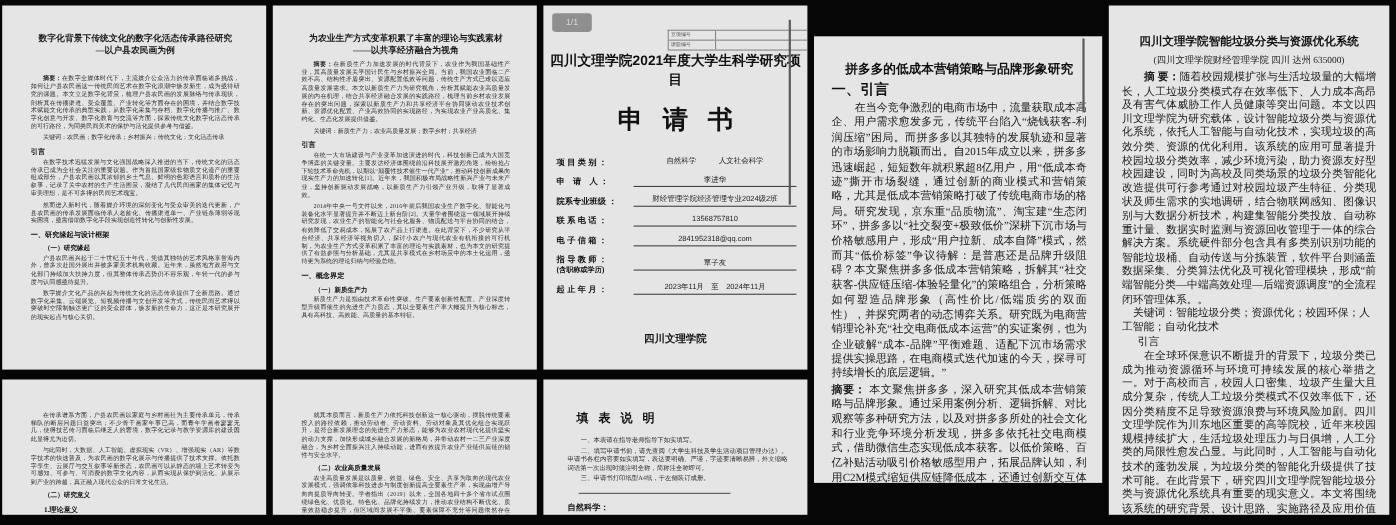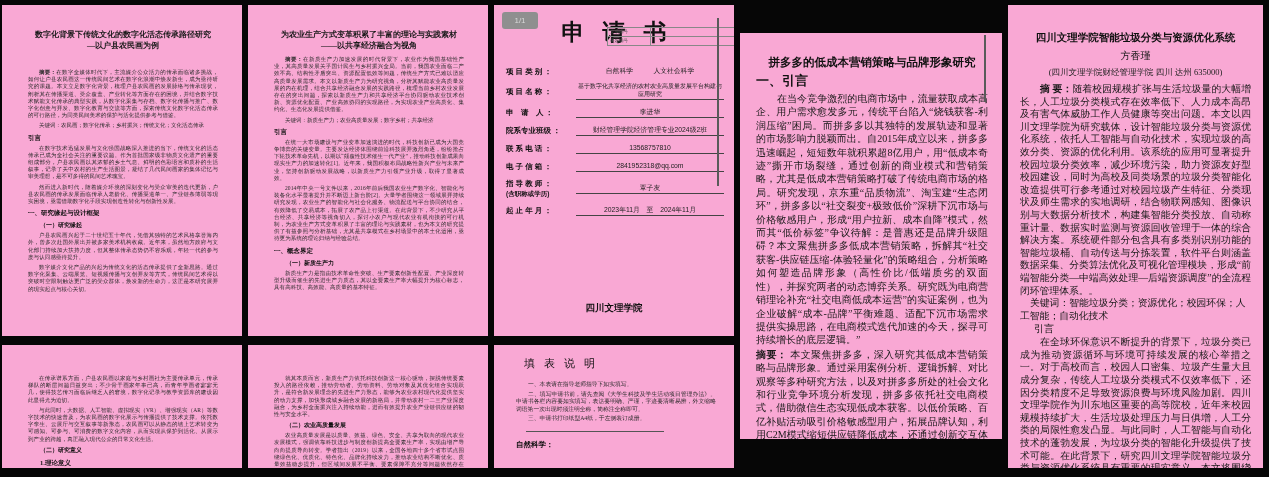--- a/index.html
+++ b/index.html
@@ -1,19 +1,19 @@
 <!DOCTYPE html>
 <html><head>
 <meta charset="utf-8">
 <style>
   html,body{margin:0;padding:0;}
   body{width:1269px;height:477px;background:#000;position:relative;overflow:hidden;
        font-family:"Liberation Sans",sans-serif;}
   .stage{position:absolute;left:0;top:0;width:1269px;height:477px;background:#060606;}
-  .page{position:absolute;background:#f9a8d4;overflow:hidden;box-sizing:border-box;}
+  .page{position:absolute;background:#e5e5e5;overflow:hidden;box-sizing:border-box;}
   
   .doc-sm{padding:24px 24px 0 26px;font-family:"Liberation Serif",serif;}
   .title-sm{font-size:8px;font-weight:bold;text-align:center;color:#1a1a1a;line-height:11px;margin:0;}
   .t-tiny{font-size:5.5px;line-height:7.2px;color:#2b2b2b;text-align:justify;margin:0 0 3px 0;
           text-indent:11px;letter-spacing:.1px;}
   .t-tiny .lbl{font-weight:bold;}
   .h-tiny{font-size:6.5px;font-weight:bold;color:#111;margin:4px 0 2px 0;}
   .h-tiny2{font-size:6px;font-weight:bold;color:#111;margin:3px 0 2px 12px;}
   .kw{font-size:5.5px;line-height:7.2px;color:#2b2b2b;margin:1px 0 4px 0;text-indent:11px;}
   
@@ -32,21 +32,21 @@
   .fields{margin:18px 10px 0 12px;}
   .frow{display:flex;align-items:center;margin-bottom:7px;}
   .flabel{width:70px;font-size:7.5px;font-weight:bold;color:#111;line-height:9px;flex:none;}
   .fsub{font-size:6.5px;font-weight:bold;color:#111;margin-top:1px;}
   .fvalue{flex:1;border-bottom:1px solid #444;text-align:center;font-size:6.8px;color:#222;
           line-height:9px;padding-bottom:1px;min-height:9px;}
   .fvalue.noline{border-bottom:none;}
   .fvalue.twoline{font-size:6px;line-height:7.5px;}
   .form-footer{position:absolute;left:0;right:0;top:287px;text-align:center;
                font-size:9.5px;font-weight:bold;color:#111;}
-  .fill-head{margin:11px 0 10px 30px;font-size:11px;font-weight:normal;letter-spacing:9px;color:#111;}
+  .fill-head{margin:28px 0 10px 30px;font-size:11px;font-weight:bold;letter-spacing:9px;color:#111;}
   .fill-item{font-size:5.8px;line-height:7.6px;color:#2b2b2b;text-align:justify;
              margin:0 18px 2px 22px;text-indent:12px;font-family:"Liberation Serif",serif;}
   .fill-rule{margin:8px auto 8px 32px;width:138px;border-top:1px solid #555;height:0;}
   .promise-h{margin:2px 0 3px 22px;font-size:7.5px;font-weight:bold;color:#111;}
   
   .doc-lg{padding:22px 14px 0 16px;font-family:"Liberation Serif",serif;}
   .title-lg{font-size:11.5px;font-weight:bold;text-align:center;color:#111;margin:0 0 2px 0;}
   .h-lg{font-size:13px;font-weight:bold;color:#111;margin:2px 0 2px 0;}
   .body-lg{font-size:10px;line-height:13.4px;color:#181818;text-align:justify;margin:0 0 1px 0;
            text-indent:21px;}
@@ -116,29 +116,26 @@
     <div class="corner-table">
       <div class="corner-row">
         <div class="corner-label">立项编号</div>
         <div class="corner-val"></div>
       </div>
       <div class="corner-row">
         <div class="corner-label">课题编号</div>
         <div class="corner-val"></div>
       </div>
     </div>
+    <p class="form-title">四川文理学院2021年度大学生科学研究项目</p>
     <p class="form-sub">申请书</p>
     <div class="fields">
       <div class="frow">
         <div class="flabel">项 目 类 别 ：</div>
         <div class="fvalue noline">自然科学　　　人文社会科学</div>
-      </div>
-      <div class="frow">
-        <div class="flabel">项 目 名 称 ：</div>
-        <div class="fvalue twoline">基于数字化共享经济的农村农业高质量发展平台构建与应用研究</div>
       </div>
       <div class="frow">
         <div class="flabel">申　请　人 ：</div>
         <div class="fvalue">李进华</div>
       </div>
       <div class="frow">
         <div class="flabel">院系专业班级 ：</div>
         <div class="fvalue">财经管理学院经济管理专业2024级2班</div>
       </div>
       <div class="frow">
@@ -178,21 +175,20 @@
   <div class="page doc-lg" style="left:740px;top:5px;width:262px;height:406px;margin-top:28px;">
     <p class="title-lg">拼多多的低成本营销策略与品牌形象研究</p>
     <p class="h-lg">一、引言</p>
     <p class="body-lg">在当今竞争激烈的电商市场中，流量获取成本高企、用户需求愈发多元，传统平台陷入“烧钱获客-利润压缩”困局。而拼多多以其独特的发展轨迹和显著的市场影响力脱颖而出。自2015年成立以来，拼多多迅速崛起，短短数年就积累超8亿用户，用“低成本奇迹”撕开市场裂缝，通过创新的商业模式和营销策略，尤其是低成本营销策略打破了传统电商市场的格局。研究发现，京东重“品质物流”、淘宝建“生态闭环”，拼多多以“社交裂变+极致低价”深耕下沉市场与价格敏感用户，形成“用户拉新、成本自降”模式，然而其“低价标签”争议待解：是普惠还是品牌升级阻碍？本文聚焦拼多多低成本营销策略，拆解其“社交获客-供应链压缩-体验轻量化”的策略组合，分析策略如何塑造品牌形象（高性价比/低端质劣的双面性），并探究两者的动态博弈关系。研究既为电商营销理论补充“社交电商低成本运营”的实证案例，也为企业破解“成本-品牌”平衡难题、适配下沉市场需求提供实操思路，在电商模式迭代加速的今天，探寻可持续增长的底层逻辑。”</p>
     <p class="body-lg" style="text-indent:0;"><span class="lbl">摘要：</span> <span>本文聚焦拼多多，深入研究其低成本营销策略与品牌形象。通过采用案例分析、逻辑拆解、对比观察等多种研究方法，以及对拼多多所处的社会文化和行业竞争环境分析发现，拼多多依托社交电商模式，借助微信生态实现低成本获客。以低价策略、百亿补贴活动吸引价格敏感型用户，拓展品牌认知，利用C2M模式缩短供应链降低成本，还通过创新交互体验降低营销成本。在品牌形象方面，拼多多优势在于高性价比、社交互动性强、助力农产品上行，劣势则是曾有质量和假货质疑、品牌高端形象缺失。研究认为，拼多多低成本营销策略助力其快速发展，为电商企业提供了“低成本破局”参考样本，但也给品牌形象带来一定挑战。未来，拼多多需在维持低成本优势的同时，加强品质管控，提升品牌形象。其他电商企业也可从中汲取经验，优化自身策略。</span></p>
     <div class="vscroll" style="left:244px;top:2px;height:67px;"></div>
   </div>
 
   <div class="page doc-md" style="left:1008px;top:5px;width:255px;height:463px;">
     <p class="title-md">四川文理学院智能垃圾分类与资源优化系统</p>
-    <p class="author-md">方香瑾</p>
     <p class="affil-md">(四川文理学院财经管理学院 四川 达州 635000)</p>
     <p class="body-md"><span class="lbl">摘 要：</span><span>随着校园规模扩张与生活垃圾量的大幅增长，人工垃圾分类模式存在效率低下、人力成本高昂及有害气体威胁工作人员健康等突出问题。本文以四川文理学院为研究载体，设计智能垃圾分类与资源优化系统，依托人工智能与自动化技术，实现垃圾的高效分类、资源的优化利用。该系统的应用可显著提升校园垃圾分类效率，减少环境污染，助力资源友好型校园建设，同时为高校及同类场景的垃圾分类智能化改造提供可行参考通过对校园垃圾产生特征、分类现状及师生需求的实地调研，结合物联网感知、图像识别与大数据分析技术，构建集智能分类投放、自动称重计量、数据实时监测与资源回收管理于一体的综合解决方案。系统硬件部分包含具有多类别识别功能的智能垃圾桶、自动传送与分拣装置，软件平台则涵盖数据采集、分类算法优化及可视化管理模块，形成“前端智能分类—中端高效处理—后端资源调度”的全流程闭环管理体系。。</span></p>
     <p class="kw-md"><span class="lbl">关键词：</span><span>智能垃圾分类；资源优化；校园环保；人工智能；自动化技术</span></p>
     <p class="h-md">引言</p>
     <p class="body-md">在全球环保意识不断提升的背景下，垃圾分类已成为推动资源循环与环境可持续发展的核心举措之一。对于高校而言，校园人口密集、垃圾产生量大且成分复杂，传统人工垃圾分类模式不仅效率低下，还因分类精度不足导致资源浪费与环境风险加剧。四川文理学院作为川东地区重要的高等院校，近年来校园规模持续扩大，生活垃圾处理压力与日俱增，人工分类的局限性愈发凸显。与此同时，人工智能与自动化技术的蓬勃发展，为垃圾分类的智能化升级提供了技术可能。在此背景下，研究四川文理学院智能垃圾分类与资源优化系统具有重要的现实意义。本文将围绕该系统的研究背景、设计思路、实施路径及应用价值展开探讨，旨</p>
   </div>
 
 </div>
 
 </body></html>

